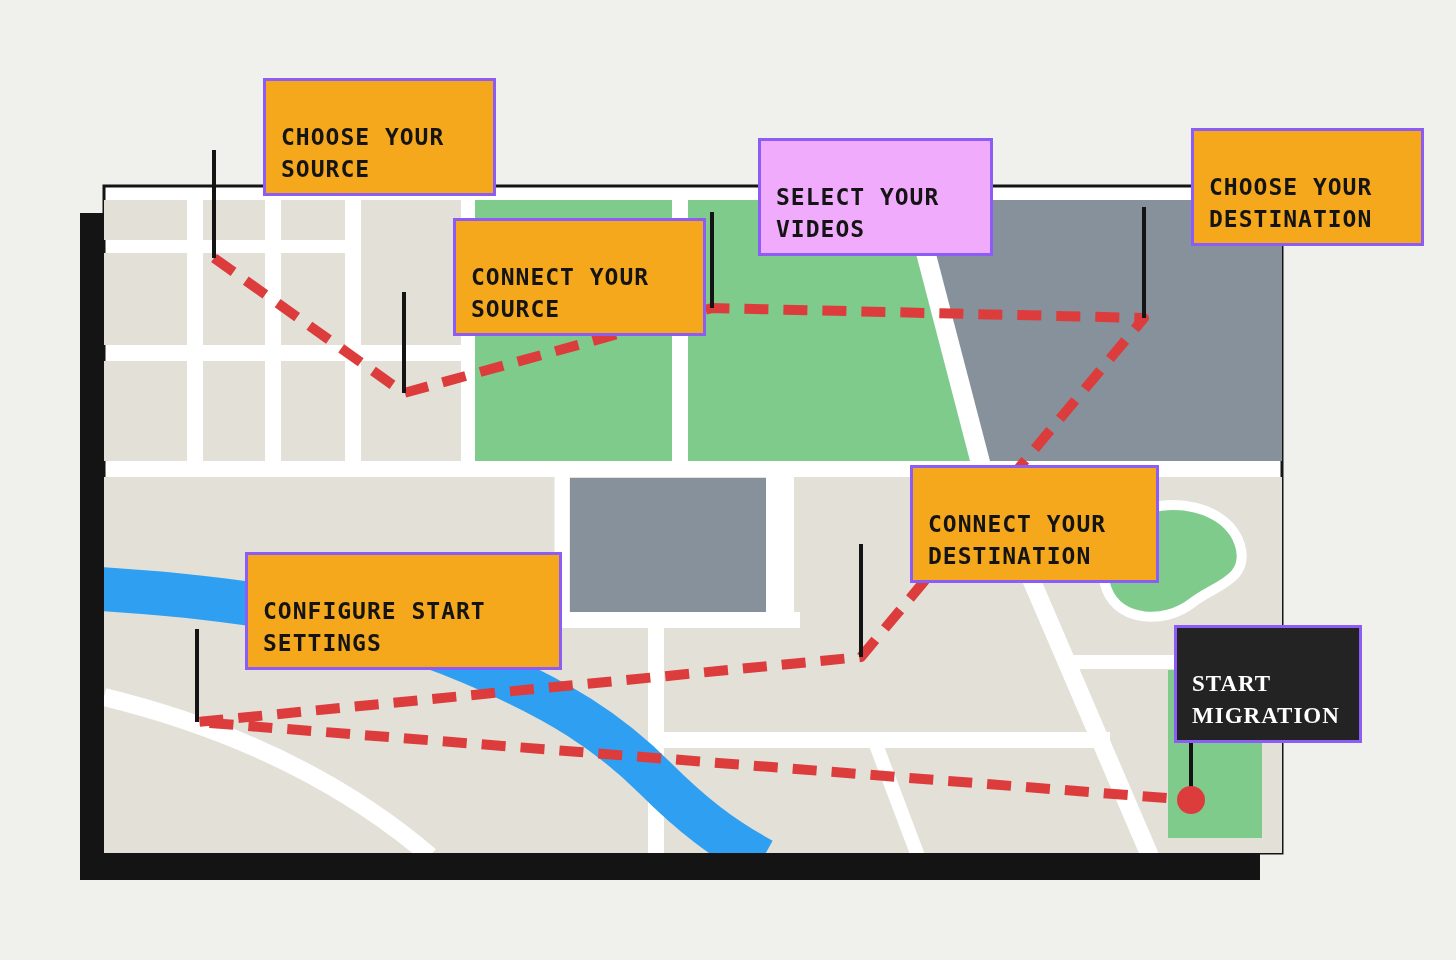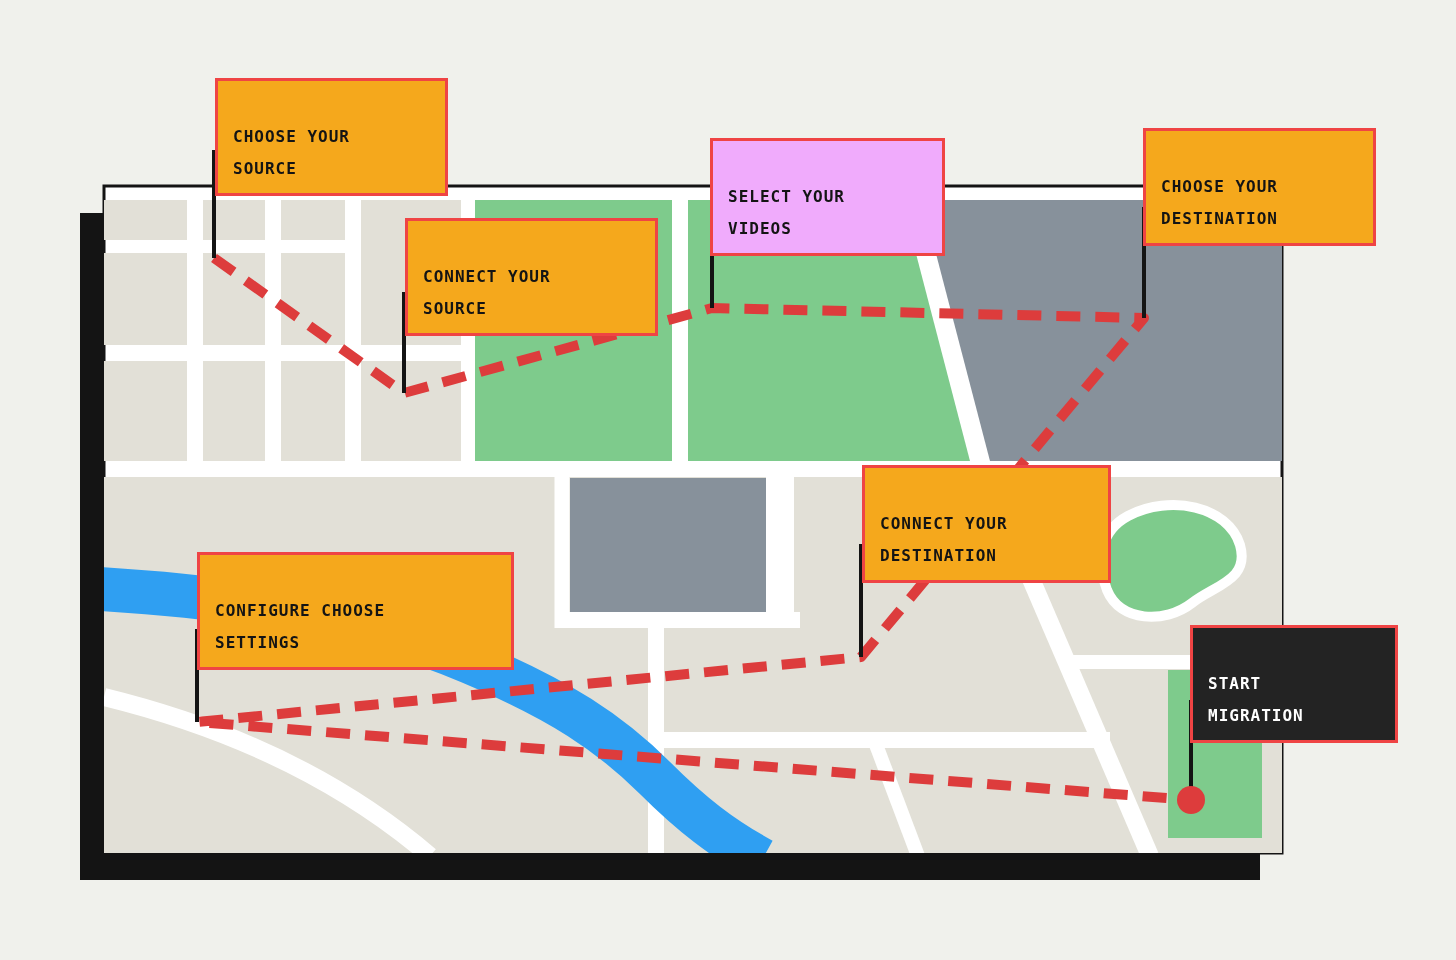--- a/index.html
+++ b/index.html
@@ -7,29 +7,30 @@
   .stage {
     position: relative;
     width: 1456px;
     height: 960px;
     overflow: hidden;
   }
   .map-svg { position: absolute; left: 0; top: 0; }
   .flag {
     position: absolute;
     box-sizing: border-box;
-    border: 3px solid #ef4444;
+    border: 3px solid #8b5cf6;
     padding: 8px 15px;
-    font-size: 16px;
+    font-size: 23px;
     line-height: 32px;
     font-weight: 700;
     letter-spacing: 1px;
     color: #141414;
     white-space: pre-line;
     z-index: 3;
+    margin-left: 48px;
   }
   .flag.dark { color: #ffffff; }
 </style>
 </head>
 <body style="background: rgb(240, 241, 236);">
 
 <div class="stage">
 
   <svg class="map-svg" width="1456" height="960" viewBox="0 0 1456 960">
     <defs>
@@ -123,22 +124,22 @@
     <span>CHOOSE YOUR
 DESTINATION</span>
   </div>
 
   <div class="flag" style="left: 862px; top: 465px; width: 249px; background: rgb(245, 168, 28);">
     <span>CONNECT YOUR
 DESTINATION</span>
   </div>
 
   <div class="flag" style="left: 197px; top: 552px; width: 317px; background: rgb(245, 168, 28);">
-    <span>CONFIGURE CHOOSE
+    <span>CONFIGURE START
 SETTINGS</span>
   </div>
 
-  <div class="flag dark" style="left: 1190px; top: 625px; width: 208px; background: rgb(35, 35, 35);">
+  <div class="flag dark" style="left: 1126px; top: 625px; width: 188px; background: rgb(35, 35, 35); font-family: Liberation Serif, serif;">
     <span>START
 MIGRATION</span>
   </div>
 
 </div>
 
 </body></html>

